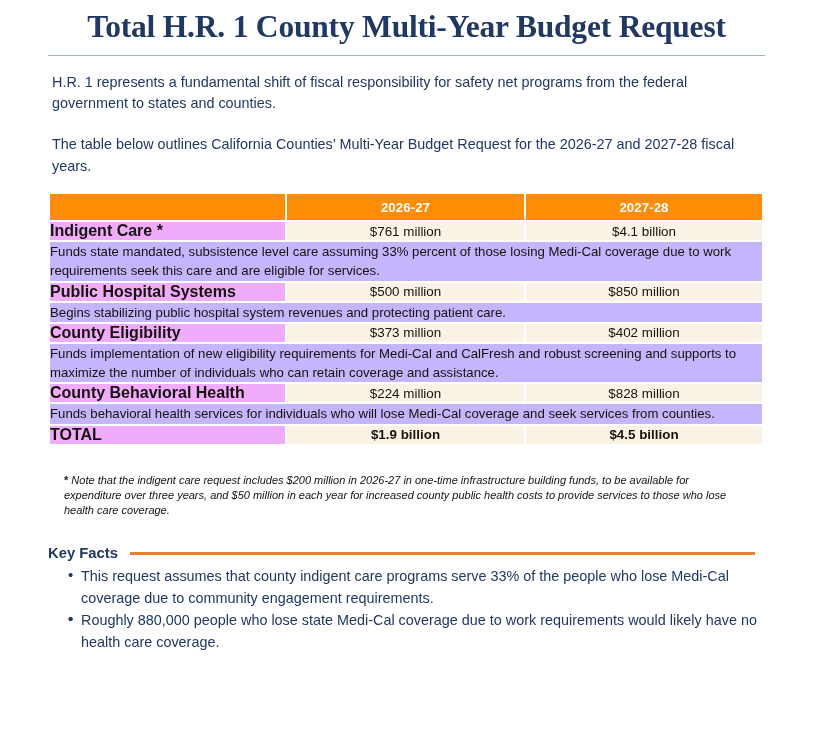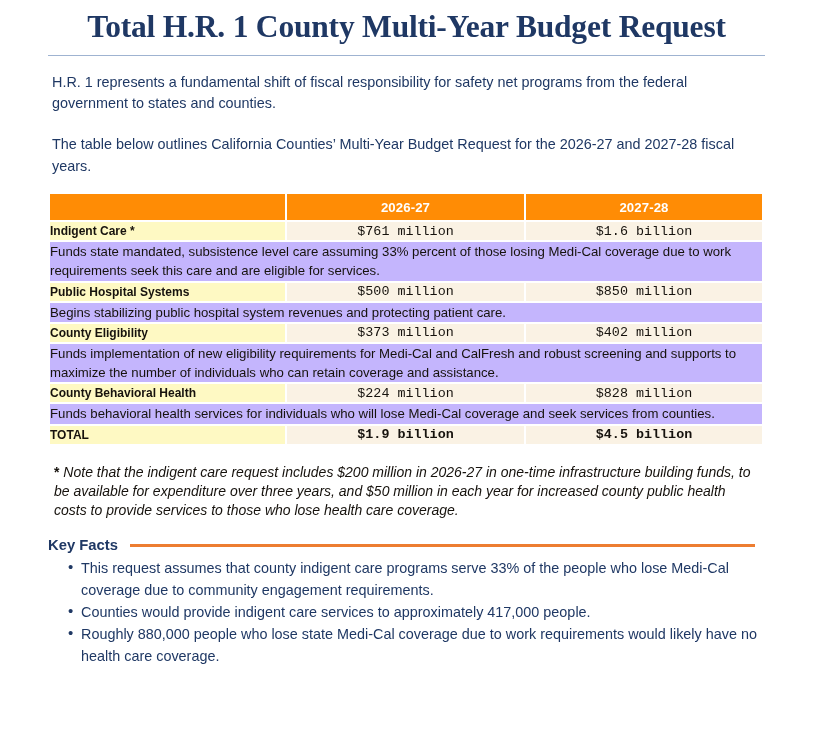--- a/index.html
+++ b/index.html
@@ -82,47 +82,46 @@
   .hdr-year {
     background: #ff8c05;
     color: #ffffff;
     font-weight: bold;
     text-align: center;
     font-size: 13.2px;
     height: 26px;
     letter-spacing: 0.1px;
   }
   .row-label {
-    background: #fef9c3;
+    background: #f0abfc;
     font-weight: bold;
     padding: 7px 0 7px 10px;
     height: 18px;
-    font-size: 12px;
+    font-size: 16px;
   }
   .row-value {
     background: #faf2e4;
     text-align: center;
     padding: 7px 0;
     font-size: 13.4px;
-    font-family: Liberation Mono, monospace;
   }
   .row-value.bold { font-weight: bold; }
   .row-desc {
     background: #c4b5fd;
     padding: 7px 10px 8px 10px;
     font-size: 13.2px;
     line-height: 1.46;
     color: #16120d;
   }
 
   
   .footnote {
-    margin: 6px;
+    margin: 16px;
     padding-top: 11px;
-    font-size: 14px;
+    font-size: 11px;
     line-height: 1.36;
     font-style: italic;
     color: #16120d;
     max-width: 718px;
   }
   .footnote .star {
     font-weight: bold;
     font-style: normal;
   }
 
@@ -192,21 +191,21 @@
         <th class="hdr-blank"></th>
         <th class="hdr-year">2026-27</th>
         <th class="hdr-year">2027-28</th>
       </tr>
     </thead>
     <tbody>
 
       <tr>
         <td class="row-label">Indigent Care *</td>
         <td class="row-value">$761 million</td>
-        <td class="row-value">$1.6 billion</td>
+        <td class="row-value">$4.1 billion</td>
       </tr>
       <tr>
         <td class="row-desc" colspan="3">Funds state mandated, subsistence level care assuming 33% percent of those losing Medi-Cal coverage due to work requirements seek this care and are eligible for services.</td>
       </tr>
 
       <tr>
         <td class="row-label">Public Hospital Systems</td>
         <td class="row-value">$500 million</td>
         <td class="row-value">$850 million</td>
       </tr>
@@ -243,17 +242,17 @@
 
   <p class="footnote"><span class="star">*</span><span> Note that the indigent care request includes $200 million in 2026-27 in one-time infrastructure building funds, to be available for expenditure over three years, and $50 million in each year for increased county public health costs to provide services to those who lose health care coverage.</span></p>
 
   <div class="keyfacts-head">
     <div class="keyfacts-title">Key Facts</div>
     <div class="keyfacts-rule"></div>
   </div>
 
   <ul class="keyfacts-list">
     <li><span class="bullet">•</span><span>This request assumes that county indigent care programs serve 33% of the people who lose Medi-Cal coverage due to community engagement requirements.</span></li>
-    <li><span class="bullet">•</span><span>Counties would provide indigent care services to approximately 417,000 people.</span></li>
+    <li><span class="bullet">•</span></li>
     <li><span class="bullet">•</span><span>Roughly 880,000 people who lose state Medi-Cal coverage due to work requirements would likely have no health care coverage.</span></li>
   </ul>
 
 </div>
 
 </body></html>

